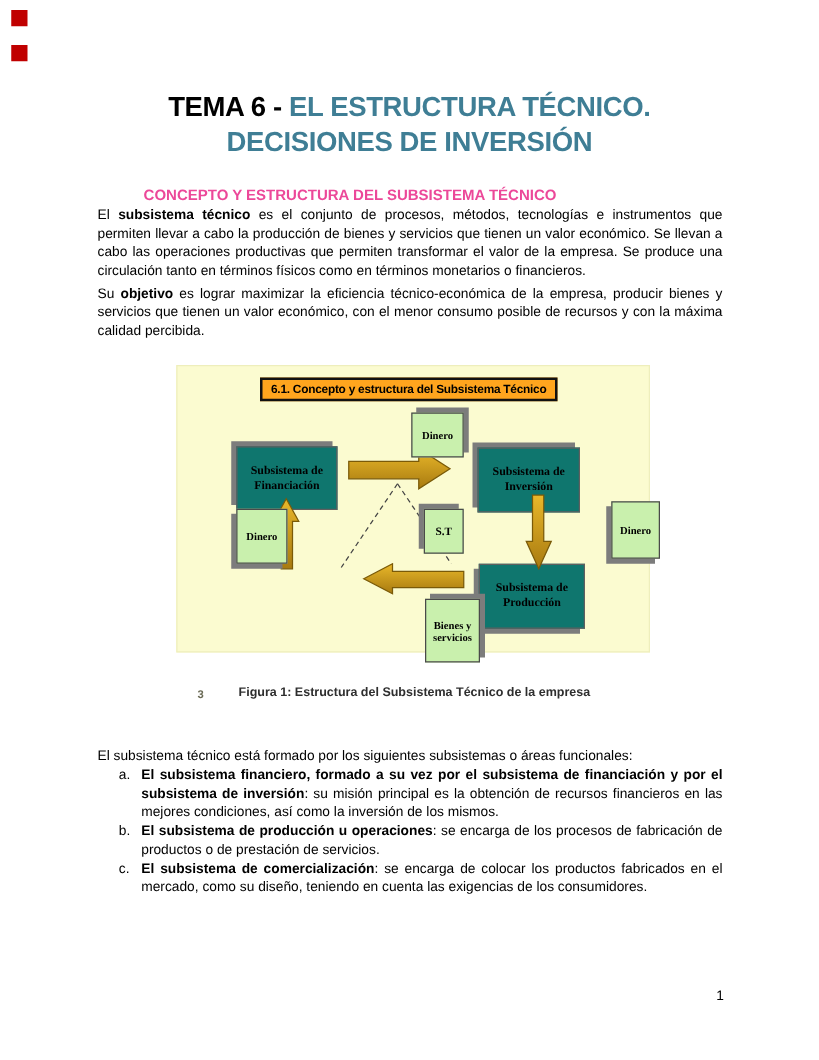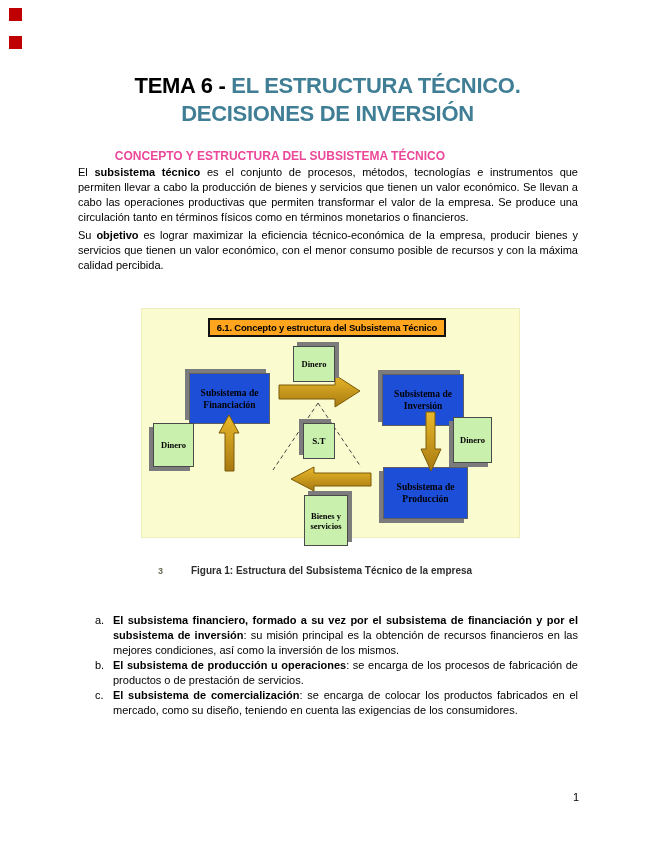--- a/index.html
+++ b/index.html
@@ -17,42 +17,42 @@
 
   .section-heading { position:absolute; top:149px; left:0; width:560px; text-align:center;
                      font-size:12px; font-weight:bold; color:#ec4899; }
 
   .para { position:absolute; left:78px; width:500px; font-size:11px; line-height:15px;
           text-align:justify; }
   .p1 { top:165px; } .p2 { top:228px; }
   .b { font-weight:bold; }
 
   
-  .figure-panel { position:absolute; left:141px; top:308px; width:379px; height:230px;
+  .figure-panel { position:absolute; left:141px; top:292px; width:379px; height:230px;
                   background:#fbfbd0; border:1px solid #eeeebc; }
   .fig-header { position:absolute; left:66px; top:9px; width:238px; height:19px;
                 background:#ffa51e; border:2px solid #111; color:#000;
                 font-size:9.5px; font-weight:bold; text-align:center; line-height:15px;
                 letter-spacing:-0.2px; z-index:4; }
-  .gbox { position:absolute; background:#1d4ed8; border:1px solid #5f5f5f; color:#000;
+  .gbox { position:absolute; background:#0f766e; border:1px solid #5f5f5f; color:#000;
           font-family:"Liberation Serif", serif; font-weight:bold; font-size:9.5px;
           line-height:12px; text-align:center; display:flex; align-items:center;
           justify-content:center; z-index:1; padding:2px; }
   .shadow-ul { box-shadow:-4px -4px 0 #7c7c7c; }
   .shadow-dl { box-shadow:-4px 4px 0 #7c7c7c; }
   .shadow-ur { box-shadow:4px -4px 0 #7c7c7c; }
   .box-financiacion   { left:47px;  top:64px;  width:81px; height:51px; }
   .box-inversion      { left:240px; top:65px;  width:82px; height:52px; }
   .box-comercializacion { left:47px; top:155px; width:84px; height:56px; }
   .box-produccion     { left:241px; top:158px; width:85px; height:52px; }
 
   .greenbox { position:absolute; background:#c9f0ad; border:1px solid #4a4a4a; color:#000;
               font-family:"Liberation Serif", serif; font-weight:bold; font-size:8.5px;
               line-height:10px; text-align:center; display:flex; align-items:center;
-              justify-content:center; z-index:3; padding:1px; }
+              justify-content:center; z-index:3; padding:1px;margin-left:36px; }
   .box-dinero-top   { left:151px; top:37px;  width:42px; height:36px; }
   .box-dinero-left  { left:11px;  top:114px; width:41px; height:44px; }
   .box-dinero-right { left:311px; top:108px; width:39px; height:46px; }
   .box-st           { left:161px; top:114px; width:32px; height:36px; font-size:9px; }
   .box-bienes       { left:162px; top:186px; width:44px; height:51px; }
 
   .fig-svg { position:absolute; left:0; top:0; z-index:2; }
 
   .fig-caption { position:absolute; left:0; top:256px; width:379px; text-align:center;
                  font-size:10px; font-weight:bold; color:#2e2e2e; }
@@ -118,20 +118,21 @@
     <div class="greenbox shadow-ur box-dinero-top">Dinero</div>
     <div class="greenbox shadow-dl box-dinero-left">Dinero</div>
     <div class="greenbox shadow-dl box-dinero-right">Dinero</div>
     <div class="greenbox shadow-ul box-st">S.T</div>
     <div class="greenbox shadow-ur box-bienes">Bienes y servicios</div>
 
     <div class="fig-slideno">3</div>
     <div class="fig-caption">Figura 1: Estructura del Subsistema Técnico de la empresa</div>
   </div>
 
+  <div class="list-intro">El subsistema técnico está formado por los siguientes subsistemas o áreas funcionales:</div>
 
   <div class="list">
     <div class="list-item">
       <span class="marker">a.</span>
       <span><span class="b">El subsistema financiero, formado a su vez por el subsistema de financiación y por el subsistema de inversión</span><span>: su misión principal es la obtención de recursos financieros en las mejores condiciones, así como la inversión de los mismos.</span></span>
     </div>
     <div class="list-item">
       <span class="marker">b.</span>
       <span><span class="b">El subsistema de producción u operaciones</span><span>: se encarga de los procesos de fabricación de productos o de prestación de servicios.</span></span>
     </div>

